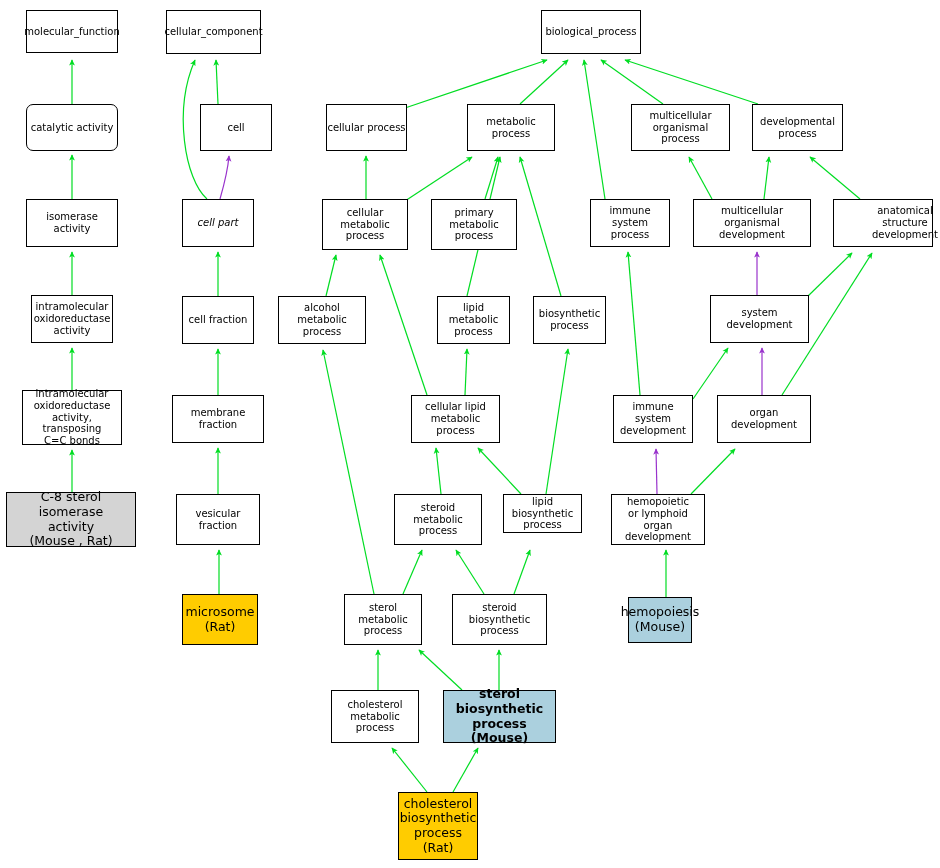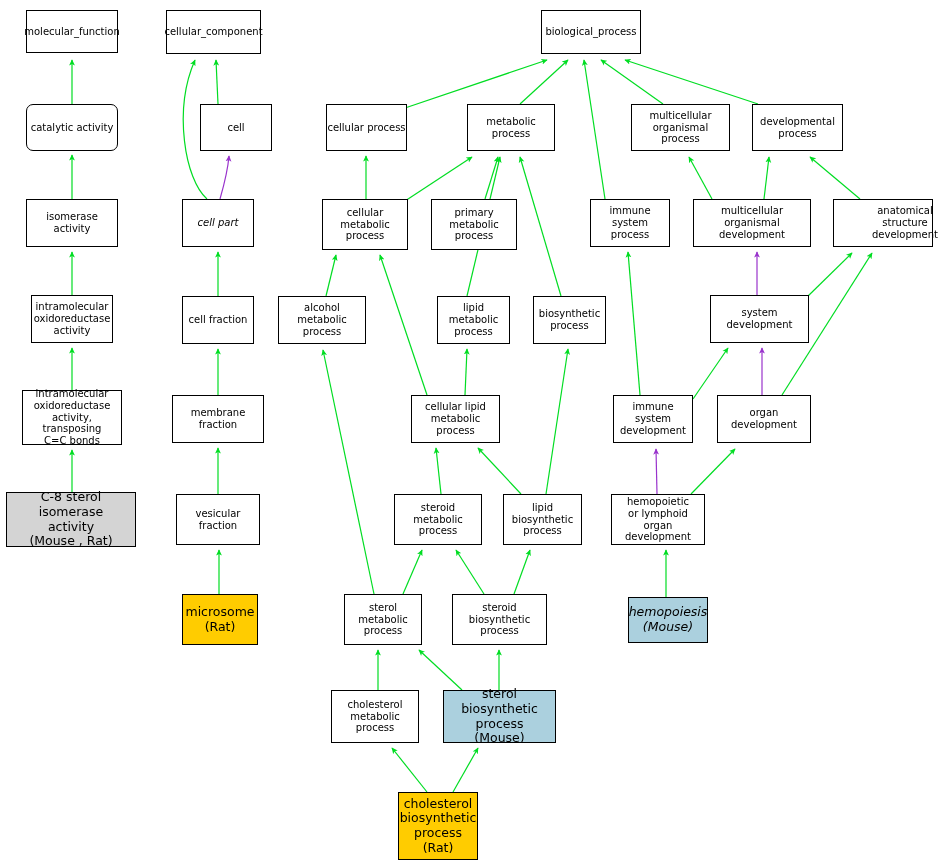--- a/index.html
+++ b/index.html
@@ -153,34 +153,34 @@
       <div class="go-node fill-white sz-normal" style="left: 533px; top: 296px; width: 73px; height: 48px;">biosynthetic
 process</div>
       <div class="go-node fill-white sz-normal" style="left: 710px; top: 295px; width: 99px; height: 48px;">system development</div>
       <div class="go-node fill-white sz-normal" style="left: 411px; top: 395px; width: 89px; height: 48px;">cellular lipid
 metabolic process</div>
       <div class="go-node fill-white sz-normal" style="left: 613px; top: 395px; width: 80px; height: 48px;">immune system
 development</div>
       <div class="go-node fill-white sz-normal" style="left: 717px; top: 395px; width: 94px; height: 48px;">organ development</div>
       <div class="go-node fill-white sz-normal" style="left: 394px; top: 494px; width: 88px; height: 51px;">steroid metabolic
 process</div>
-      <div class="go-node fill-white sz-normal" style="left: 503px; top: 494px; width: 79px; height: 51px;">lipid biosynthetic
+      <div class="go-node fill-white sz-normal" style="left: 503px; top: 494px; width: 79px; height: 39px;">lipid biosynthetic
 process</div>
       <div class="go-node fill-white sz-normal" style="left: 611px; top: 494px; width: 94px; height: 51px;">hemopoietic
 or lymphoid
 organ development</div>
       <div class="go-node fill-white sz-normal" style="left: 344px; top: 594px; width: 78px; height: 51px;">sterol metabolic
 process</div>
       <div class="go-node fill-white sz-normal" style="left: 452px; top: 594px; width: 95px; height: 51px;">steroid biosynthetic
 process</div>
-      <div class="go-node fill-blue sz-big" style="left: 628px; top: 597px; width: 80px; height: 46px; font-style: italic;">hemopoiesis
+      <div class="go-node fill-blue sz-big" style="left: 628px; top: 597px; width: 64px; height: 46px;">hemopoiesis
 (Mouse)</div>
       <div class="go-node fill-white sz-normal" style="left: 331px; top: 690px; width: 88px; height: 53px;">cholesterol
 metabolic process</div>
-      <div class="go-node fill-blue sz-big" style="left: 443px; top: 690px; width: 113px; height: 53px;">sterol biosynthetic
+      <div class="go-node fill-blue sz-big" style="left: 443px; top: 690px; width: 113px; height: 53px; font-weight: bold;">sterol biosynthetic
 process
 (Mouse)</div>
       <div class="go-node fill-yellow sz-big" style="left: 398px; top: 792px; width: 80px; height: 68px;">cholesterol
 biosynthetic
 process
 (Rat)</div>
     </div>
 </div>
 
 </body></html>

